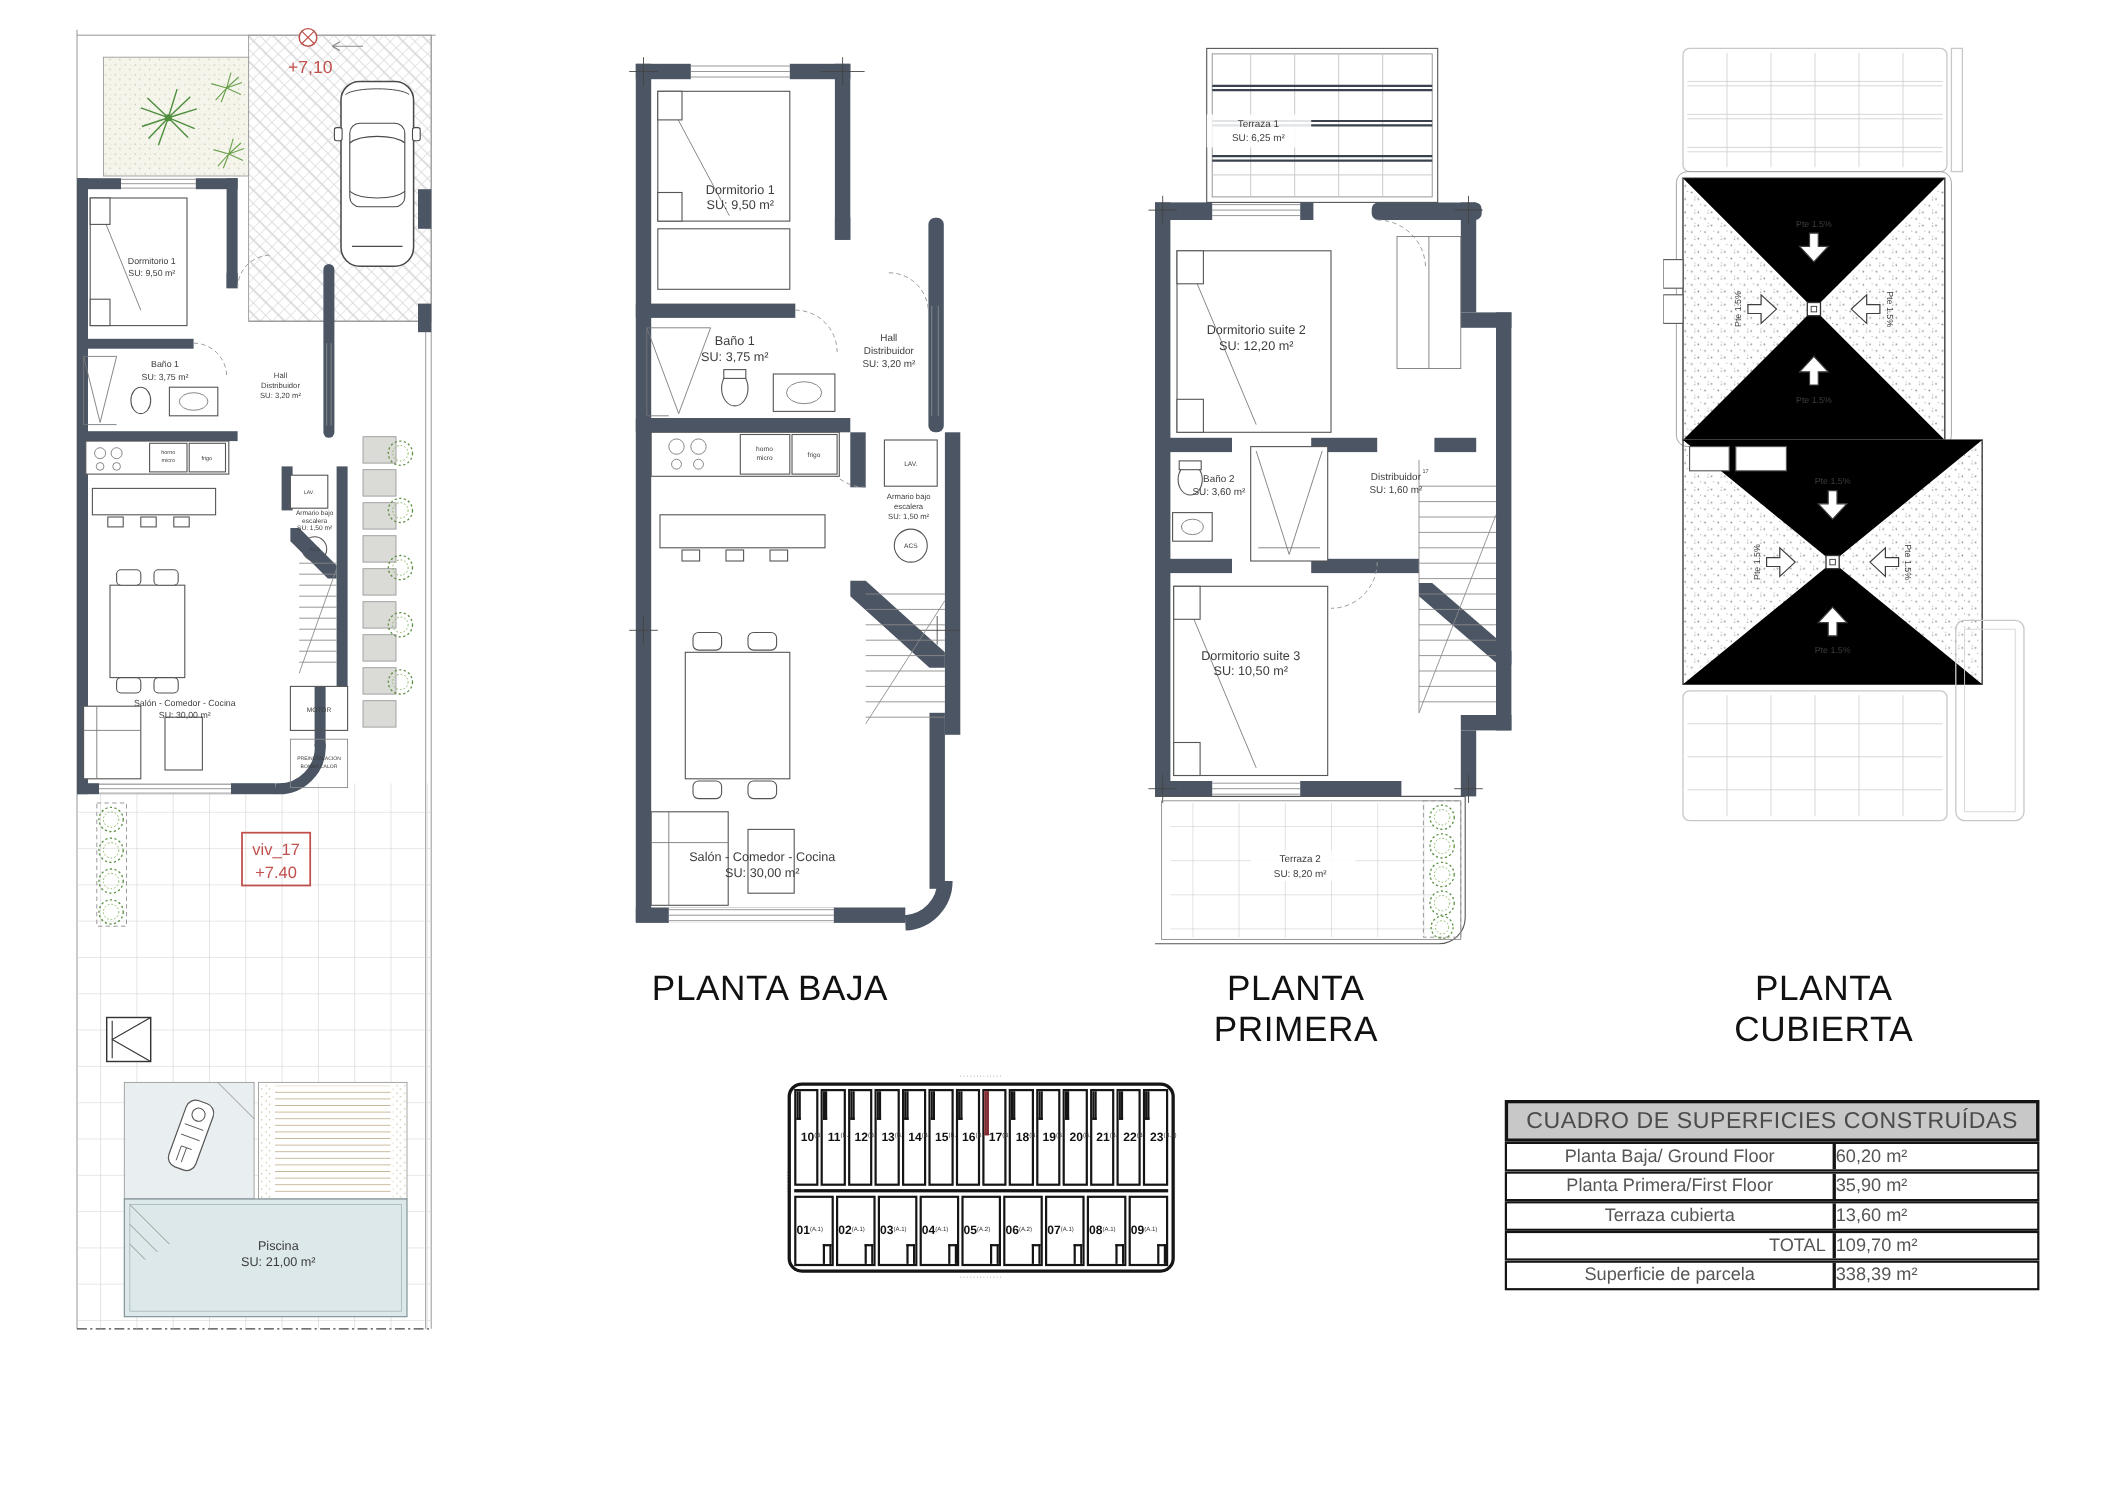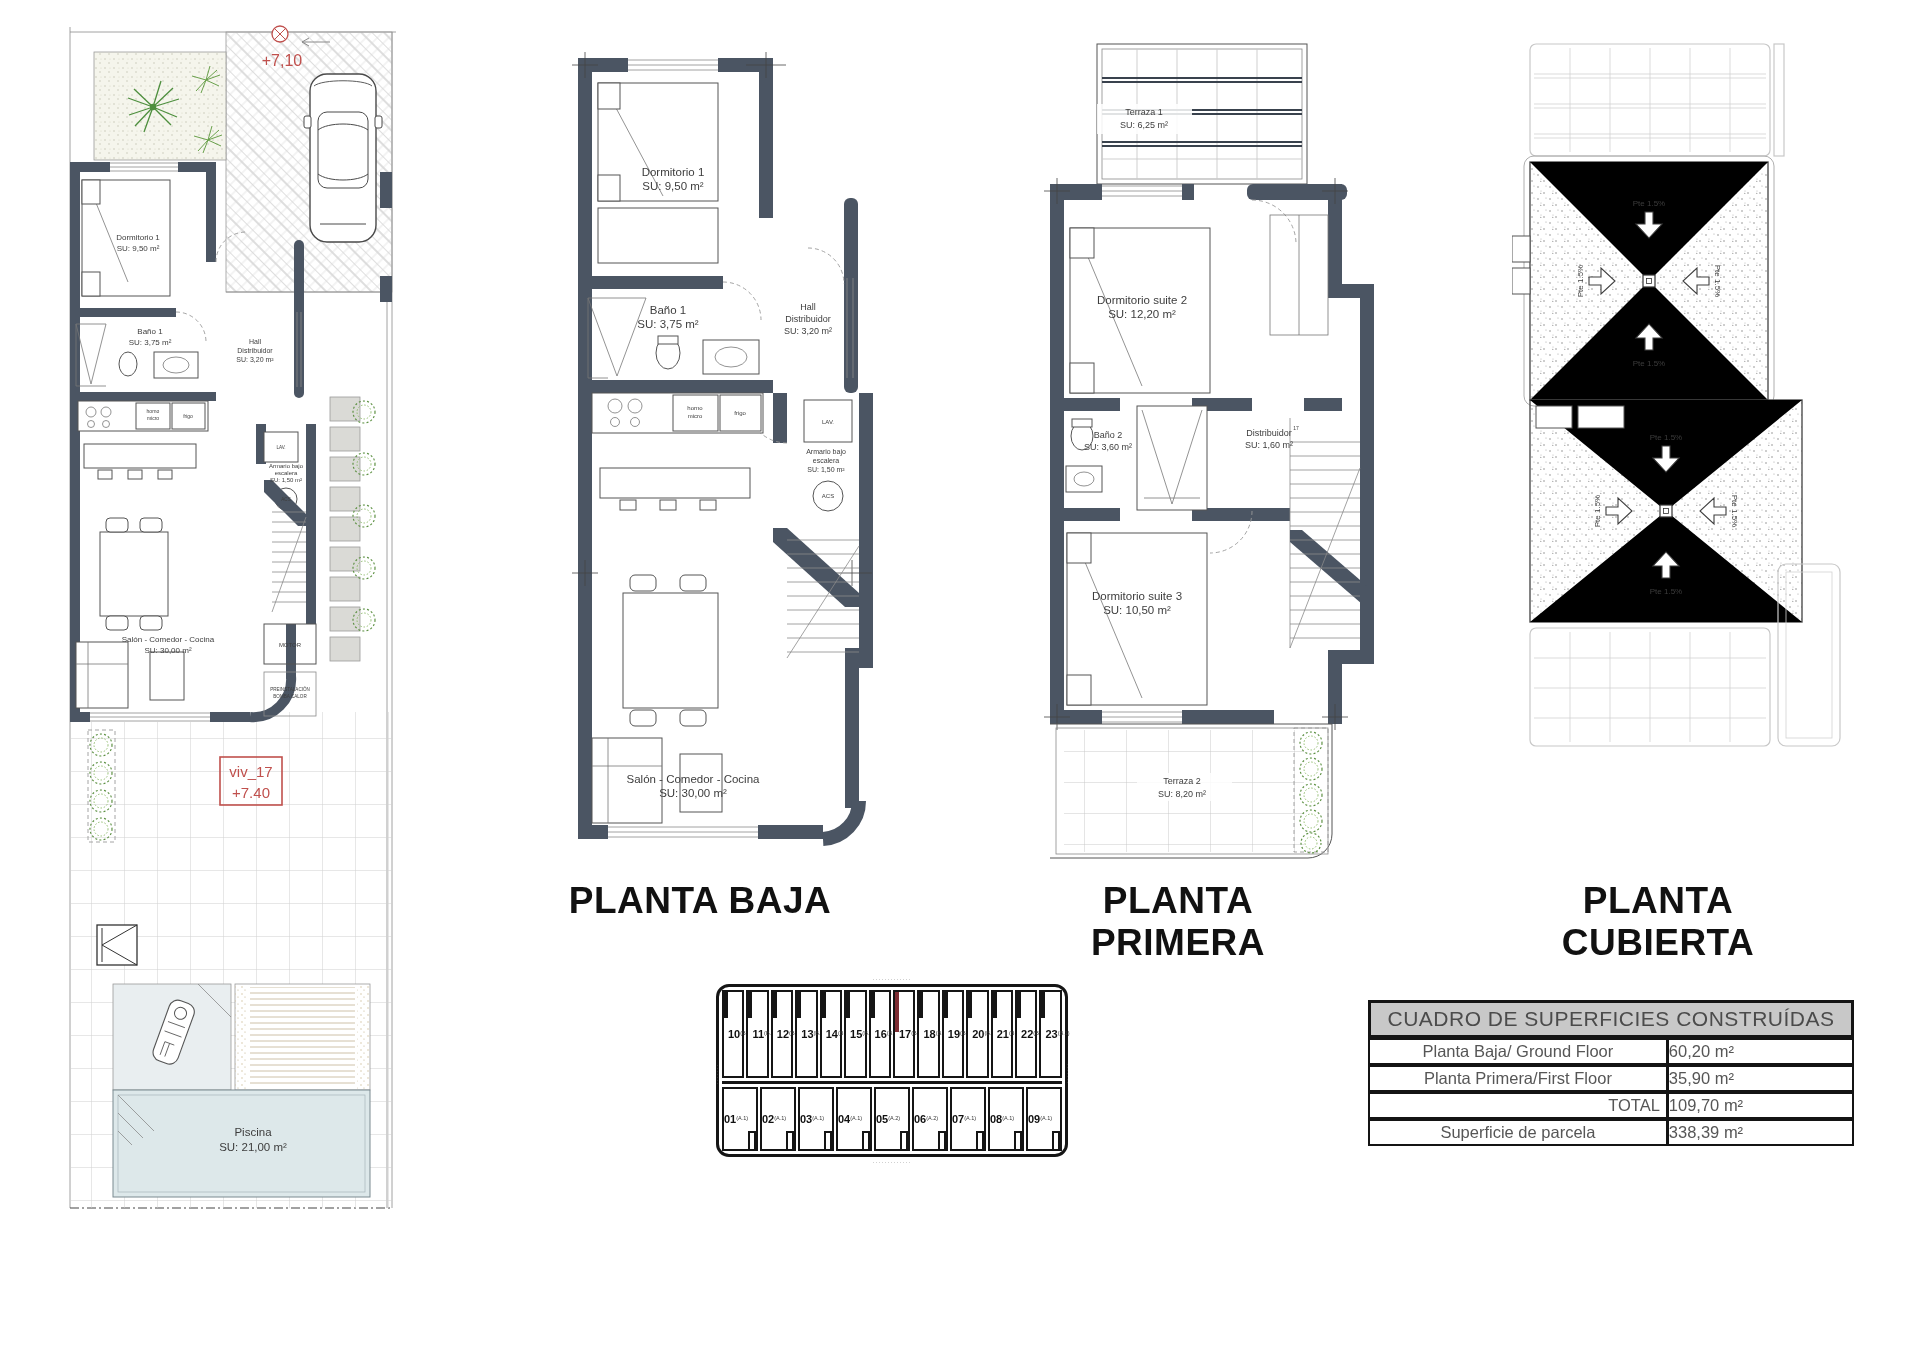--- a/index.html
+++ b/index.html
@@ -1,19 +1,19 @@
 <!DOCTYPE html>
 <html><head>
 <meta charset="utf-8">
 <style>
   html,body{margin:0;padding:0;background:#fff}
   .canvas{position:relative;width:1920px;height:1356px;background:#fff;overflow:hidden;
           font-family:"Liberation Sans",sans-serif}
   .abs{position:absolute}
-  .plan-title{position:absolute;font-weight:bold;font-size:37px;letter-spacing:.5px;color:#111;
+  .plan-title{position:absolute;font-weight:normal;font-size:32px;letter-spacing:.5px;color:#111;
               text-align:center;width:280px}
   
   svg text{font-family:"Liberation Sans",sans-serif;fill:#3d3d3d;text-anchor:middle}
   .f11{font-size:11.5px}.f9{font-size:9px}.f8{font-size:8px}.f7{font-size:7px}
   .f6{font-size:6px}.f5{font-size:5px}.f45{font-size:4.6px}.f16{font-size:16px}.f15{font-size:15px}
   .red{fill:#c0504d}
   .wall{fill:#4b5563;stroke:none}
   .ln{fill:none;stroke:#555;stroke-width:1}
   .ln2{fill:none;stroke:#8a8a8a;stroke-width:.8}
   .lng{fill:none;stroke:#c9c9c9;stroke-width:.9}
@@ -676,20 +676,24 @@
 <div class="surf-table">
   <div class="surf-title">CUADRO DE SUPERFICIES CONSTRUÍDAS</div>
   <div class="surf-row">
     <div class="surf-label">Planta Baja/ Ground Floor</div>
     <div class="surf-value">60,20 m²</div>
   </div>
   <div class="surf-row">
     <div class="surf-label">Planta Primera/First Floor</div>
     <div class="surf-value">35,90 m²</div>
   </div>
+  <div class="surf-row">
+    <div class="surf-label">Terraza cubierta</div>
+    <div class="surf-value">13,60 m²</div>
+  </div>
   <div class="surf-row total">
     <div class="surf-label">TOTAL</div>
     <div class="surf-value">109,70 m²</div>
   </div>
   <div class="surf-row">
     <div class="surf-label">Superficie de parcela</div>
     <div class="surf-value">338,39 m²</div>
   </div>
 </div>
 

